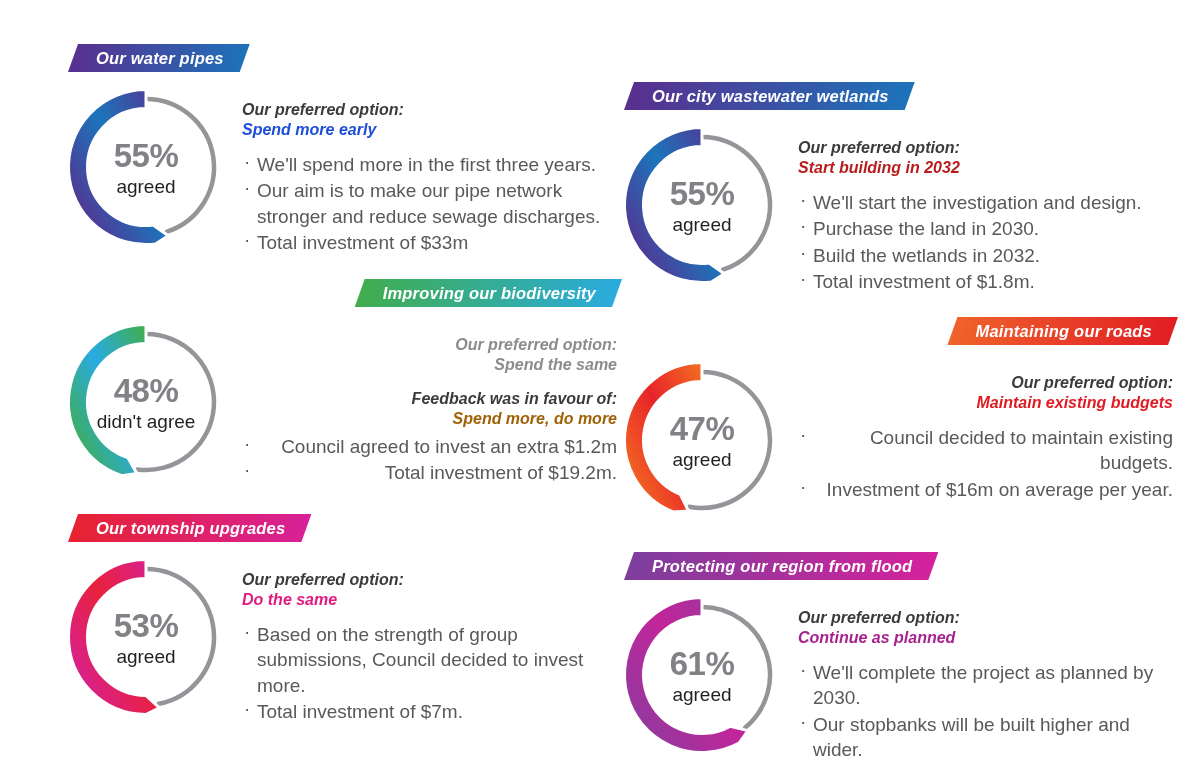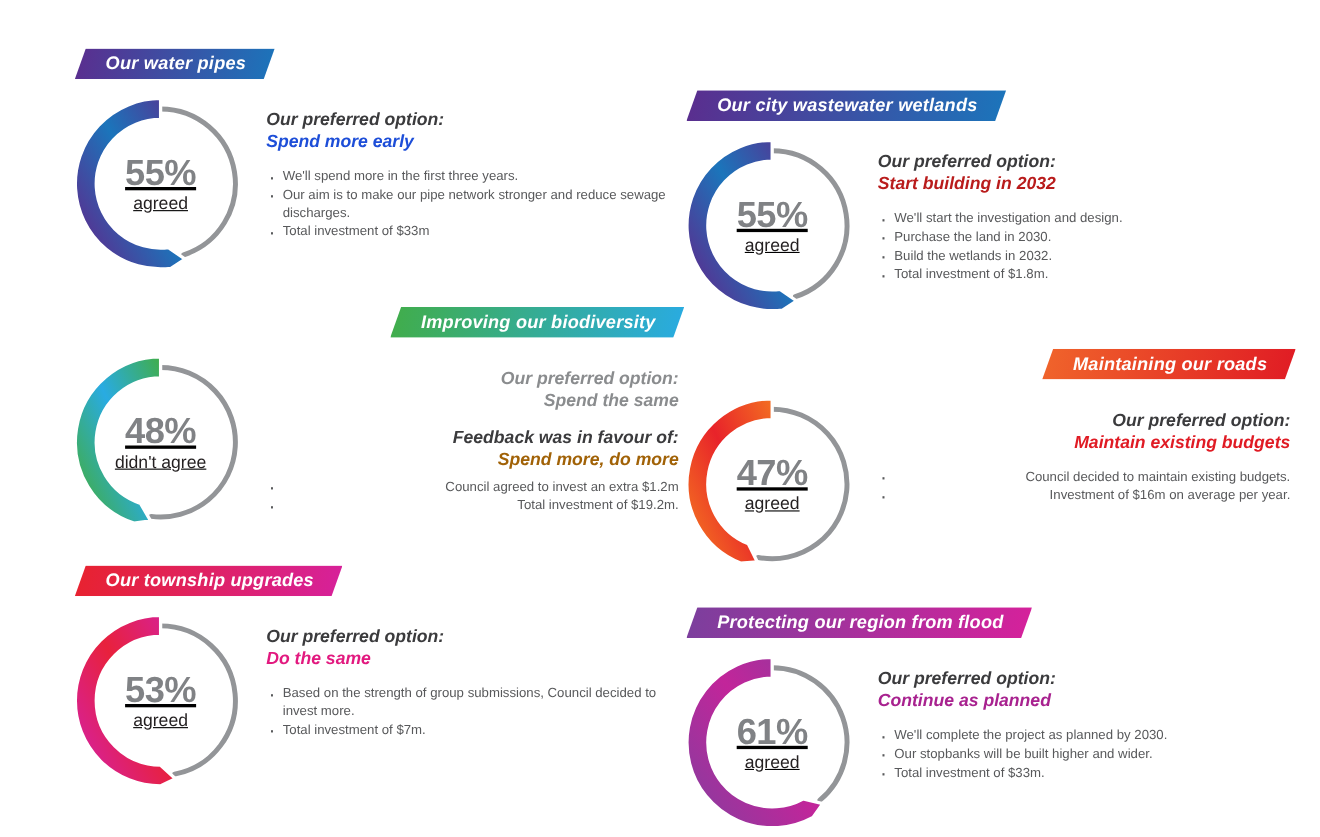--- a/index.html
+++ b/index.html
@@ -72,32 +72,31 @@
     position: absolute;
     left: 0;
     top: 0;
     width: 168px;
     height: 168px;
     display: flex;
     flex-direction: column;
     align-items: center;
     justify-content: center;
     pointer-events: none;
-    text-decoration: underline;
   }
   .donut-pct {
     font-size: 33px;
     font-weight: bold;
     color: #808285;
     line-height: 1;
     letter-spacing: -0.5px;
   }
   .donut-sub {
     margin-top: 5px;
-    font-size: 16px;
+    font-size: 19px;
     color: #231f20;
     line-height: 1;
   }
 
   
   .text-col {
     position: absolute;
     left: 180px;
     top: 17px;
     width: 375px;
@@ -124,21 +123,21 @@
 
   ul.bullets {
     list-style: none;
     margin: 11px 0 0 0;
     padding: 0;
   }
   ul.bullets.tight { margin-top: 4px; }
   ul.bullets li {
     position: relative;
     padding-left: 15px;
-    font-size: 12px;
+    font-size: 19px;
     color: #58595b;
     line-height: 1.34;
     margin-bottom: 1px;
   }
   ul.bullets li::before {
     content: "\00b7";
     position: absolute;
     left: 2px;
     top: -1px;
     font-size: 19px;

